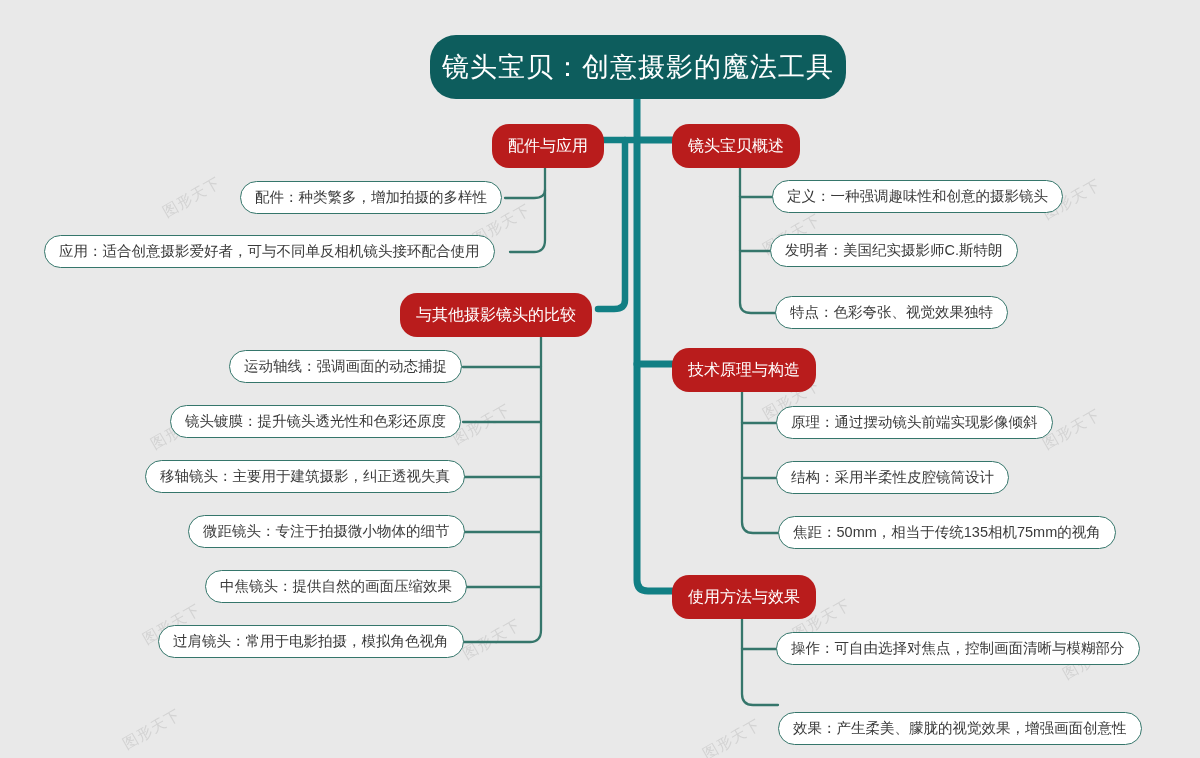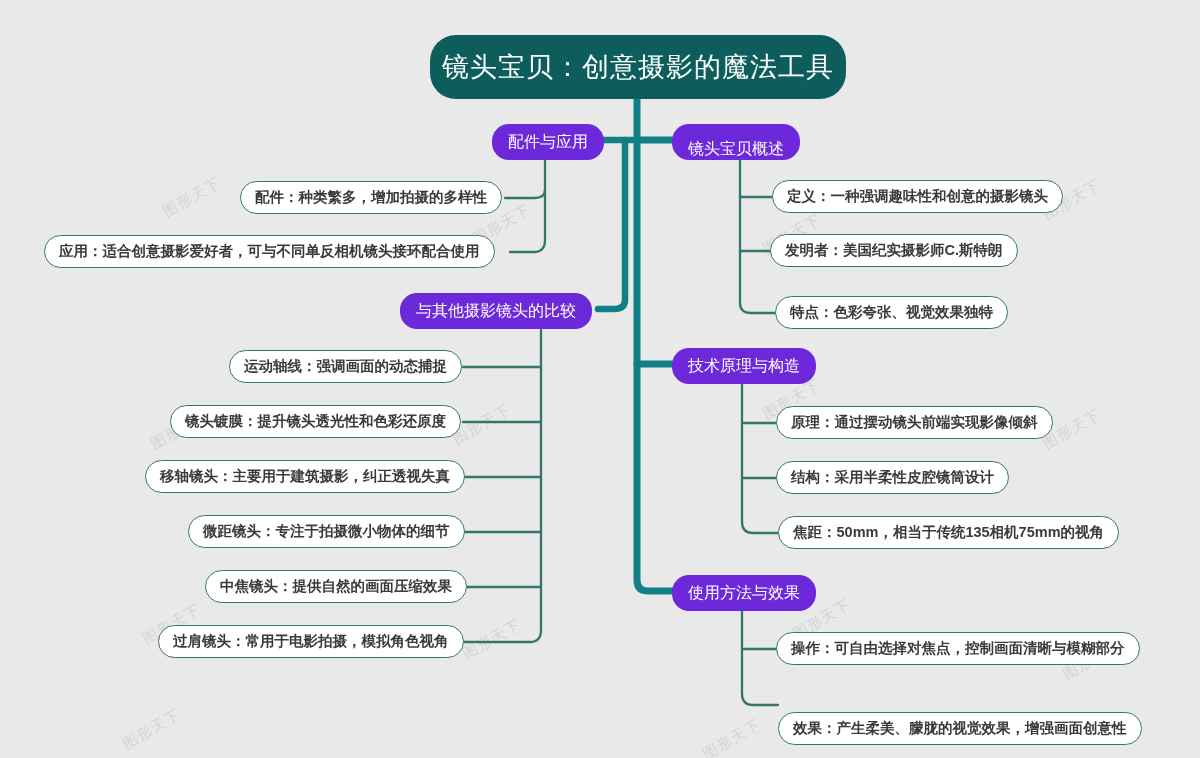--- a/index.html
+++ b/index.html
@@ -41,40 +41,39 @@
     color:#ffffff;
     border-radius:26px;
     font-size:27px;
     letter-spacing:1px;
     height:64px;
     z-index:4;
   }
 
   
   .branch{
-    background:#6d28d9;
+    background:#b91c1c;
     color:#ffffff;
     border-radius:17px;
     font-size:16px;
-    height:36px;
+    height:44px;
     padding:0 16px;
     z-index:3;
   }
 
   
   .leaf{
     background:#ffffff;
     color:#3a3a3a;
     border:1.6px solid #35766b;
     border-radius:18px;
     font-size:14.5px;
     height:33px;
     padding:0 14px;
     z-index:3;
-    font-weight:bold;
   }
 </style>
 </head>
 <body>
 
 <div id="canvas">
 
   <div class="wm" style="left:160px;top:188px;">图形天下</div>
   <div class="wm" style="left:470px;top:215px;">图形天下</div>
   <div class="wm" style="left:760px;top:225px;">图形天下</div>
@@ -147,21 +146,21 @@
   <div class="node branch" style="left:492px;top:124px;">
     <span>配件与应用</span>
   </div>
   <div class="node leaf" style="left:240px;top:181px;">
     <span>配件：种类繁多，增加拍摄的多样性</span>
   </div>
   <div class="node leaf" style="left:44px;top:235px;">
     <span>应用：适合创意摄影爱好者，可与不同单反相机镜头接环配合使用</span>
   </div>
 
-  <div class="node branch" style="left:672px;top:124px;align-items:flex-end;">
+  <div class="node branch" style="left:672px;top:124px;">
     <span>镜头宝贝概述</span>
   </div>
   <div class="node leaf" style="left:772px;top:180px;">
     <span>定义：一种强调趣味性和创意的摄影镜头</span>
   </div>
   <div class="node leaf" style="left:770px;top:234px;">
     <span>发明者：美国纪实摄影师C.斯特朗</span>
   </div>
   <div class="node leaf" style="left:775px;top:296px;">
     <span>特点：色彩夸张、视觉效果独特</span>

